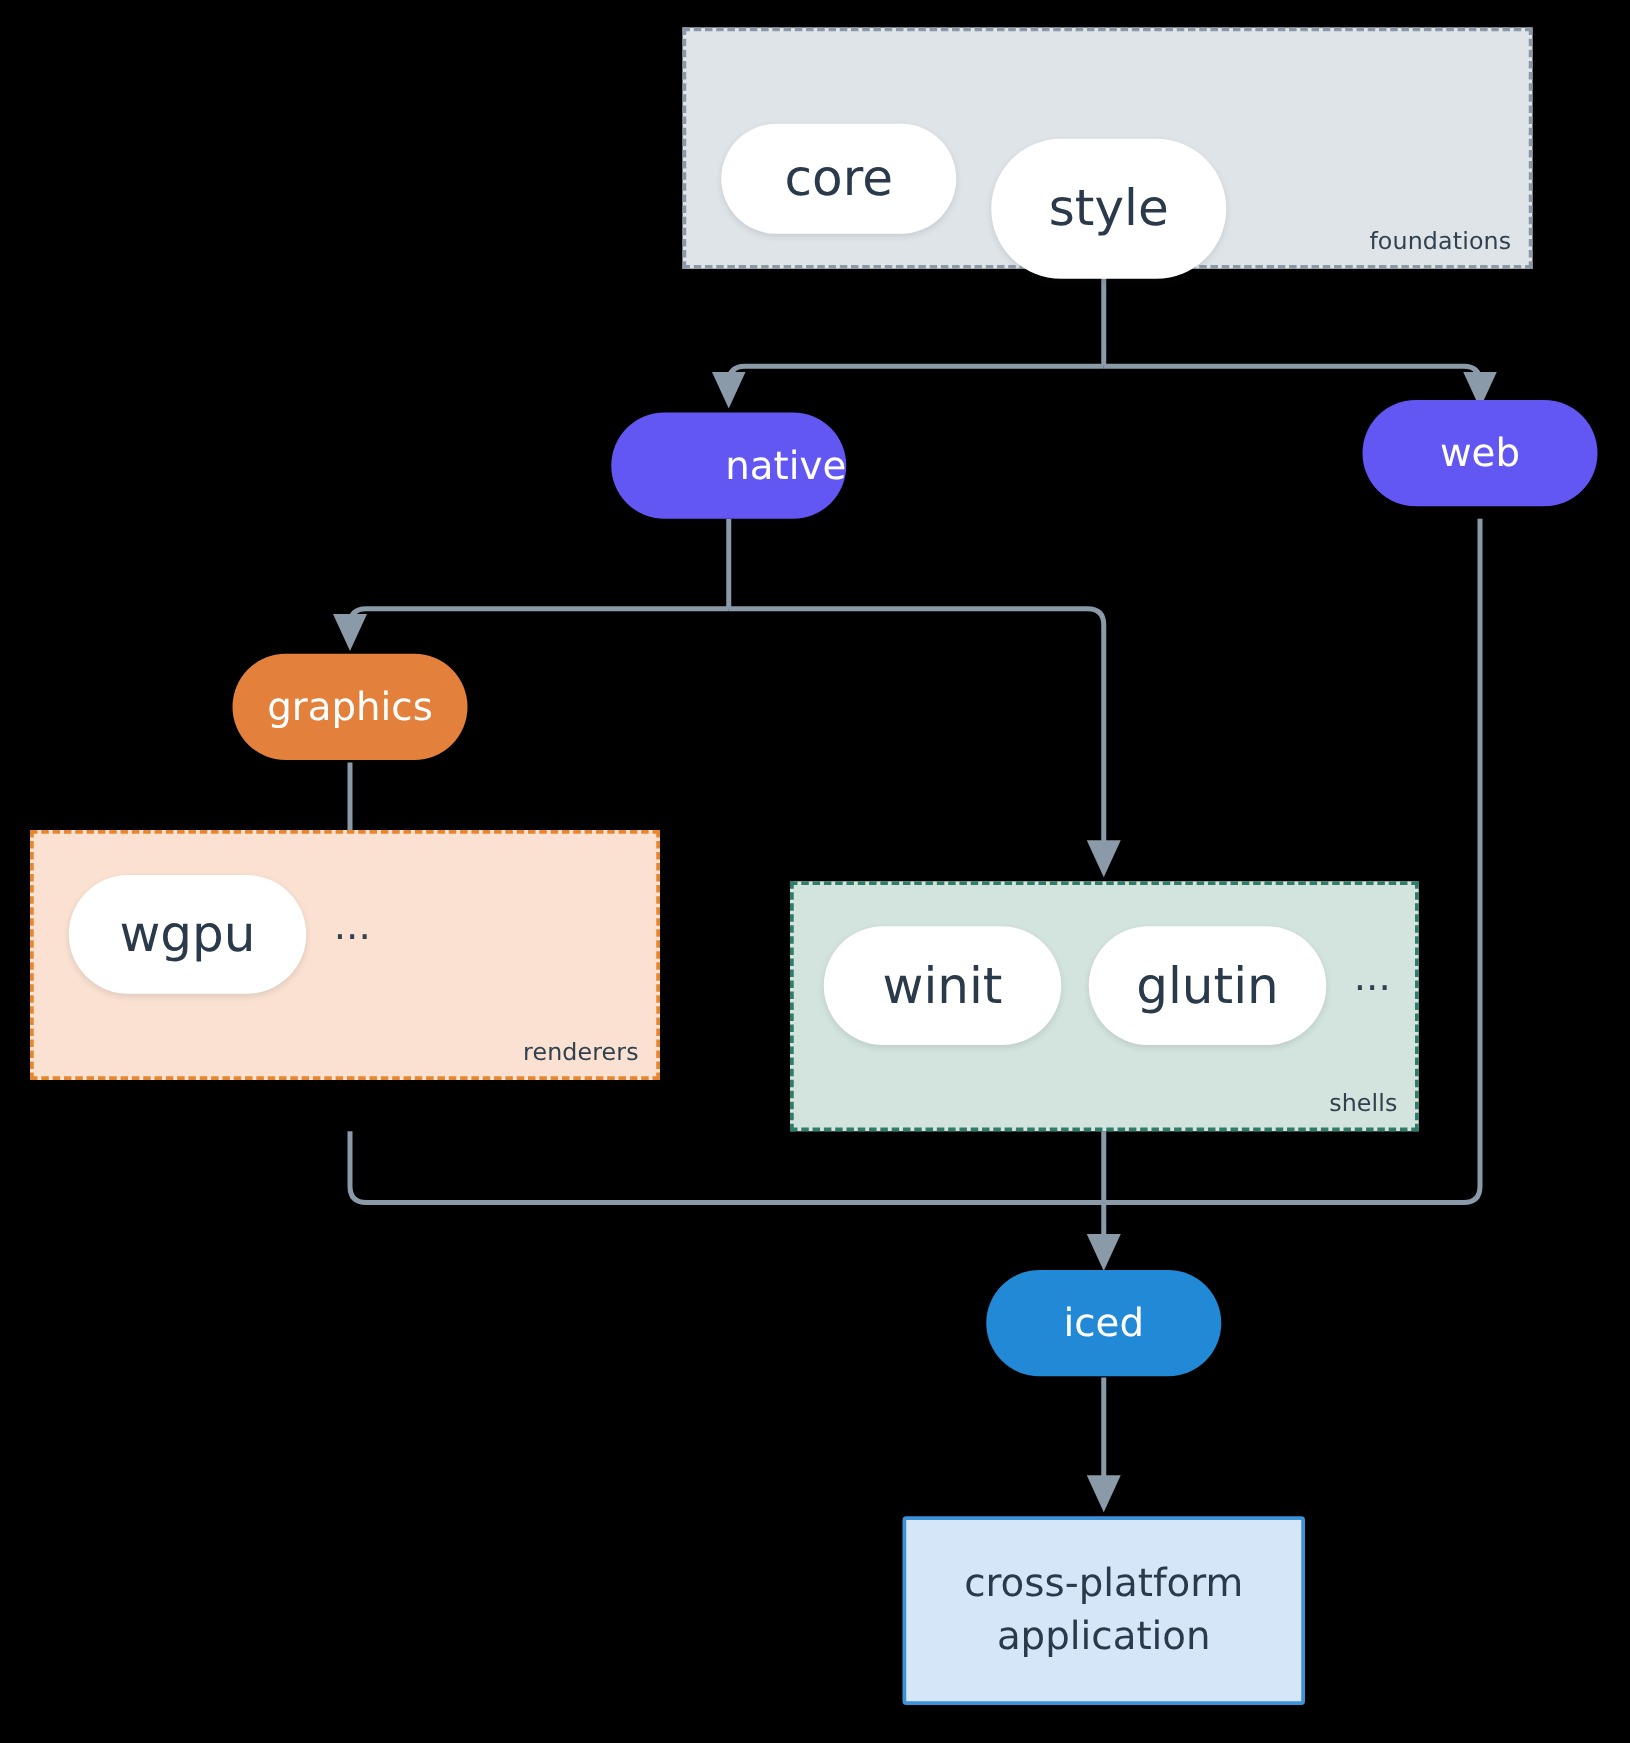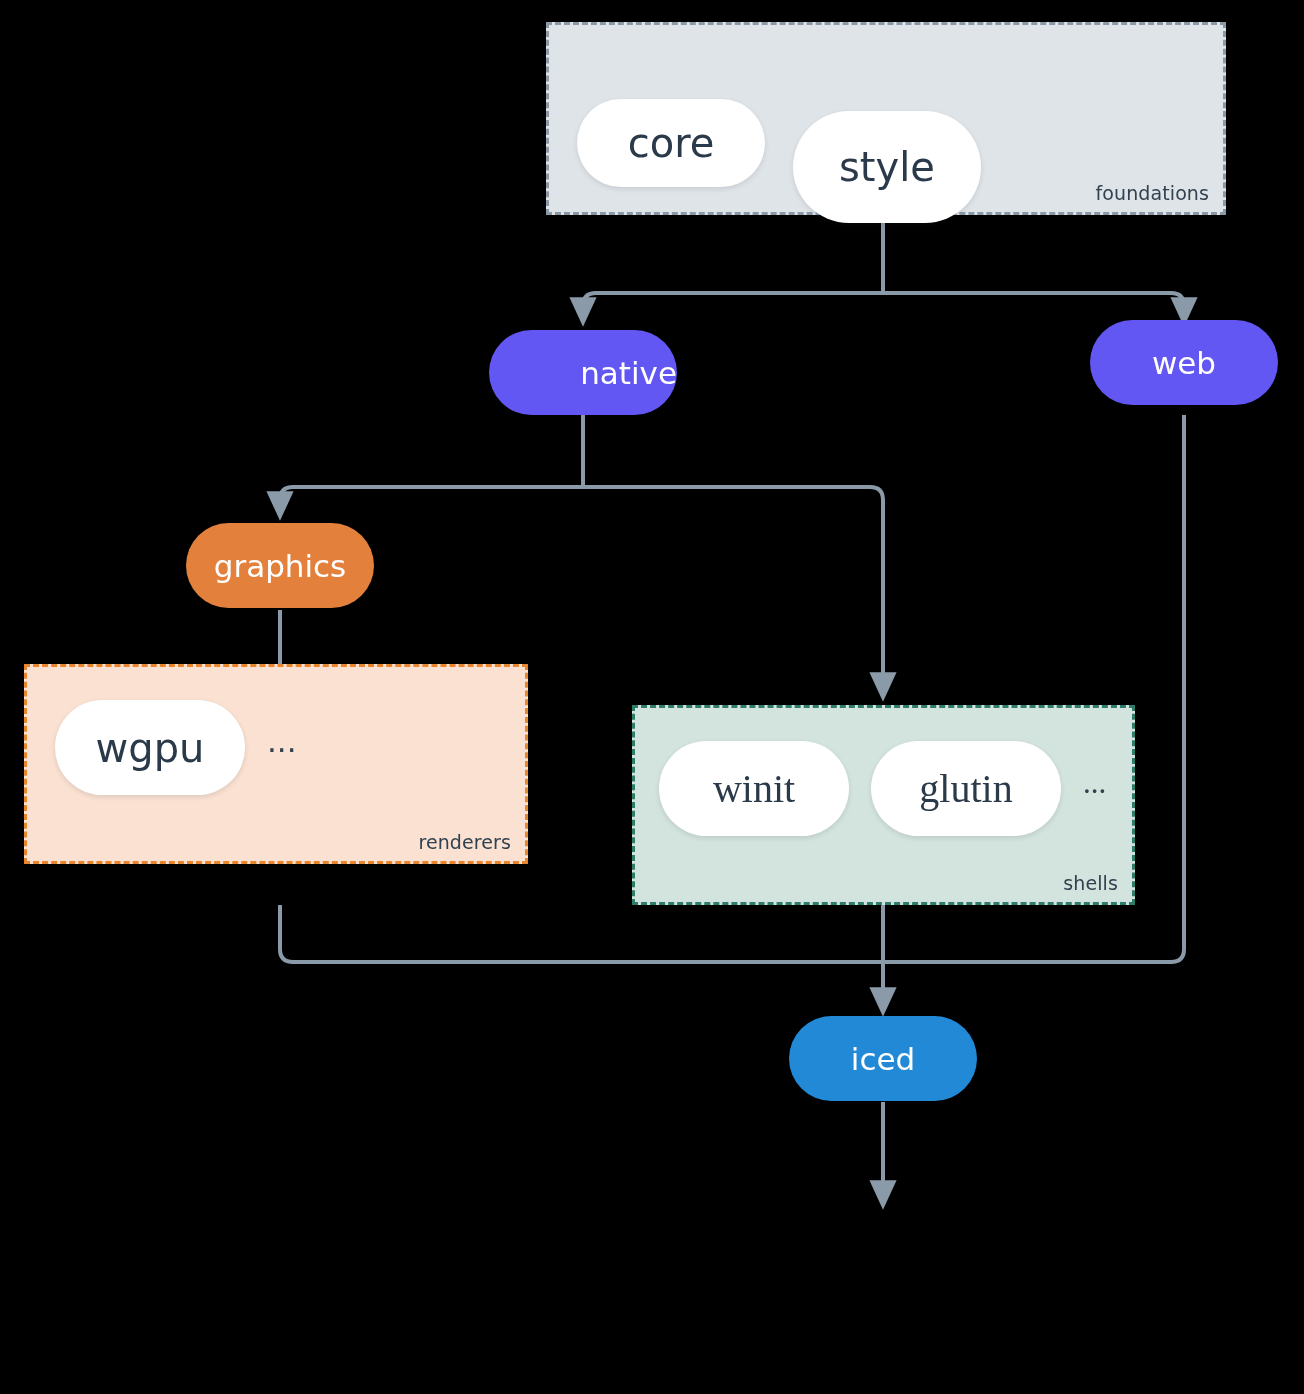--- a/index.html
+++ b/index.html
@@ -151,30 +151,34 @@
     <div class="pill-row" style="left:28px; top:33px; gap:22px;">
       <div class="pill" style="width:190px; height:95px;">
         <span>wgpu</span>
       </div>
       <div class="ellipsis">...</div>
     </div>
     <div class="group-label">renderers</div>
   </div>
 
   <div class="group-box" style="left:632px; top:705px; width:503px; height:200px; background:#d3e3dd; border-color:#2e7d6a;">
-    <div class="pill-row" style="left:24px; top:33px; gap:22px;font-family:Liberation Serif, serif;">
+    <div class="pill-row" style="left:24px; top:33px; gap:22px;">
       <div class="pill" style="width:190px; height:95px;">
         <span>winit</span>
       </div>
       <div class="pill" style="width:190px; height:95px;">
         <span>glutin</span>
       </div>
       <div class="ellipsis">...</div>
     </div>
     <div class="group-label">shells</div>
   </div>
 
   <div class="node" style="left:789px; top:1016px; width:188px; height:85px; background:#2189d6;">
     <span>iced</span>
   </div>
 
+  <div class="rect-node" style="left:722px; top:1213px; width:322px; height:151px; background:#d4e6f8; border:3px solid #3b92d9; color:#2b3a4a;">
+    <span>cross-platform</span>
+    <span>application</span>
+  </div>
 
 </div>
 
 </body></html>

